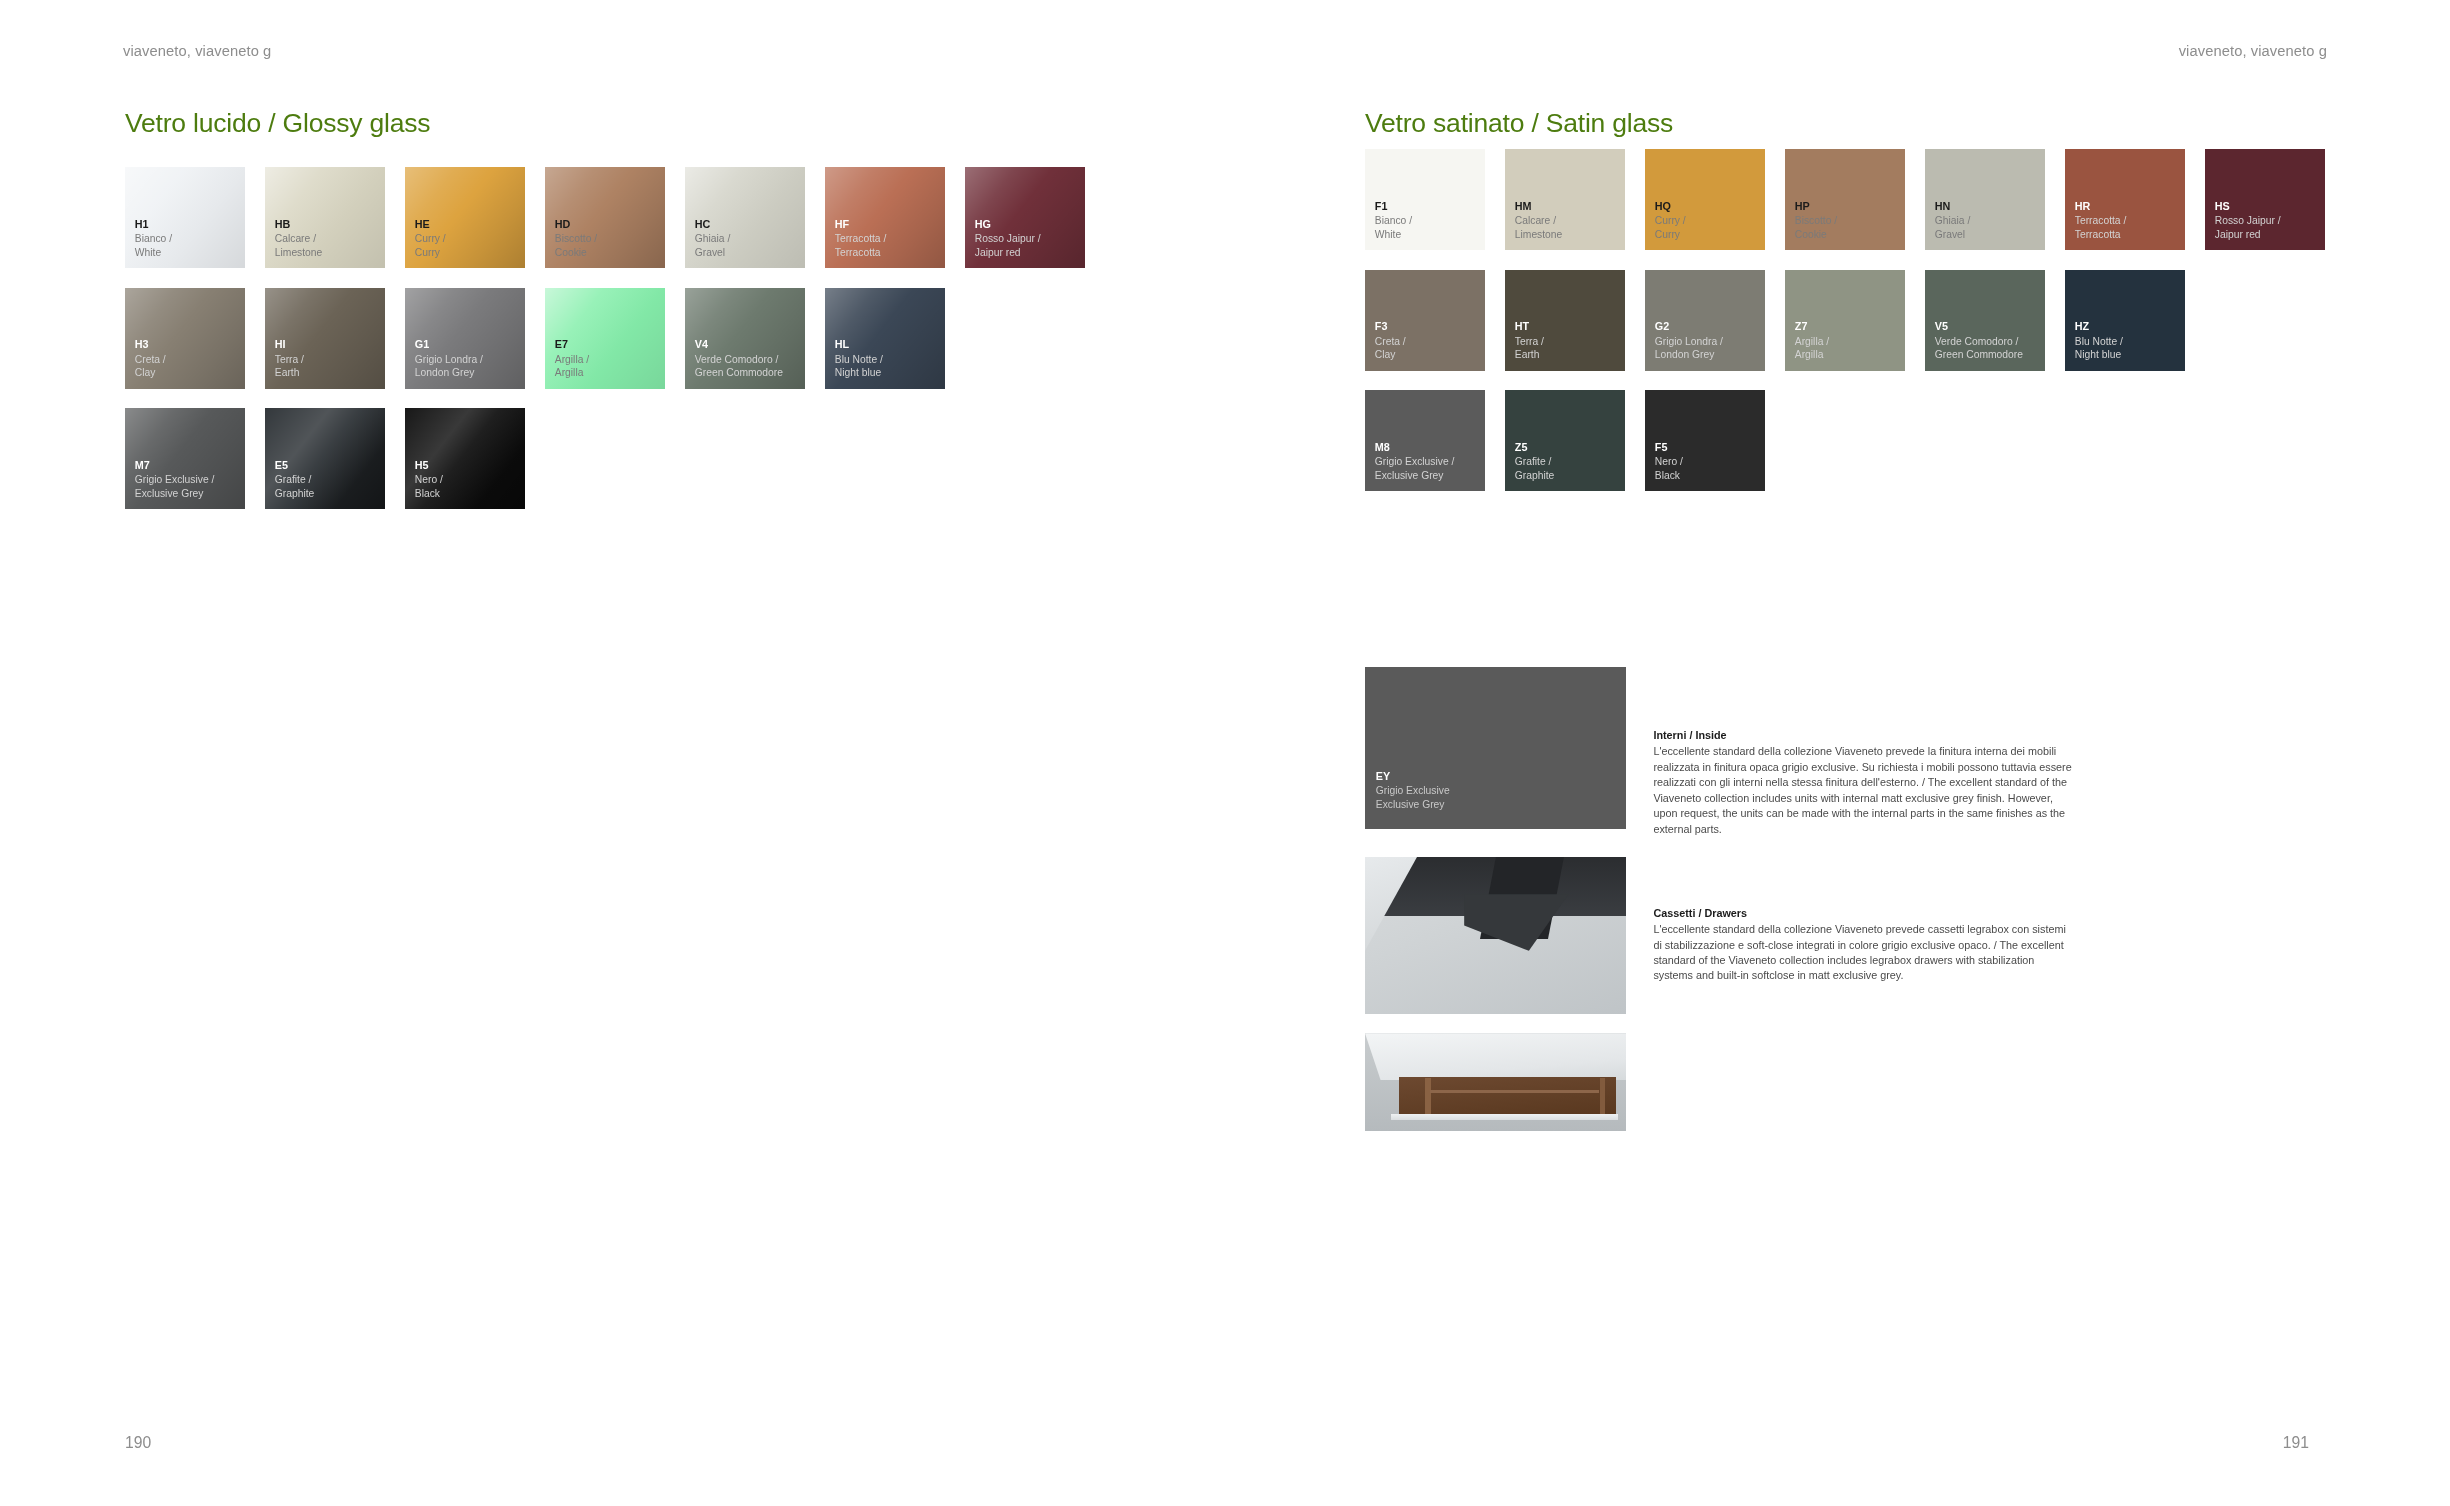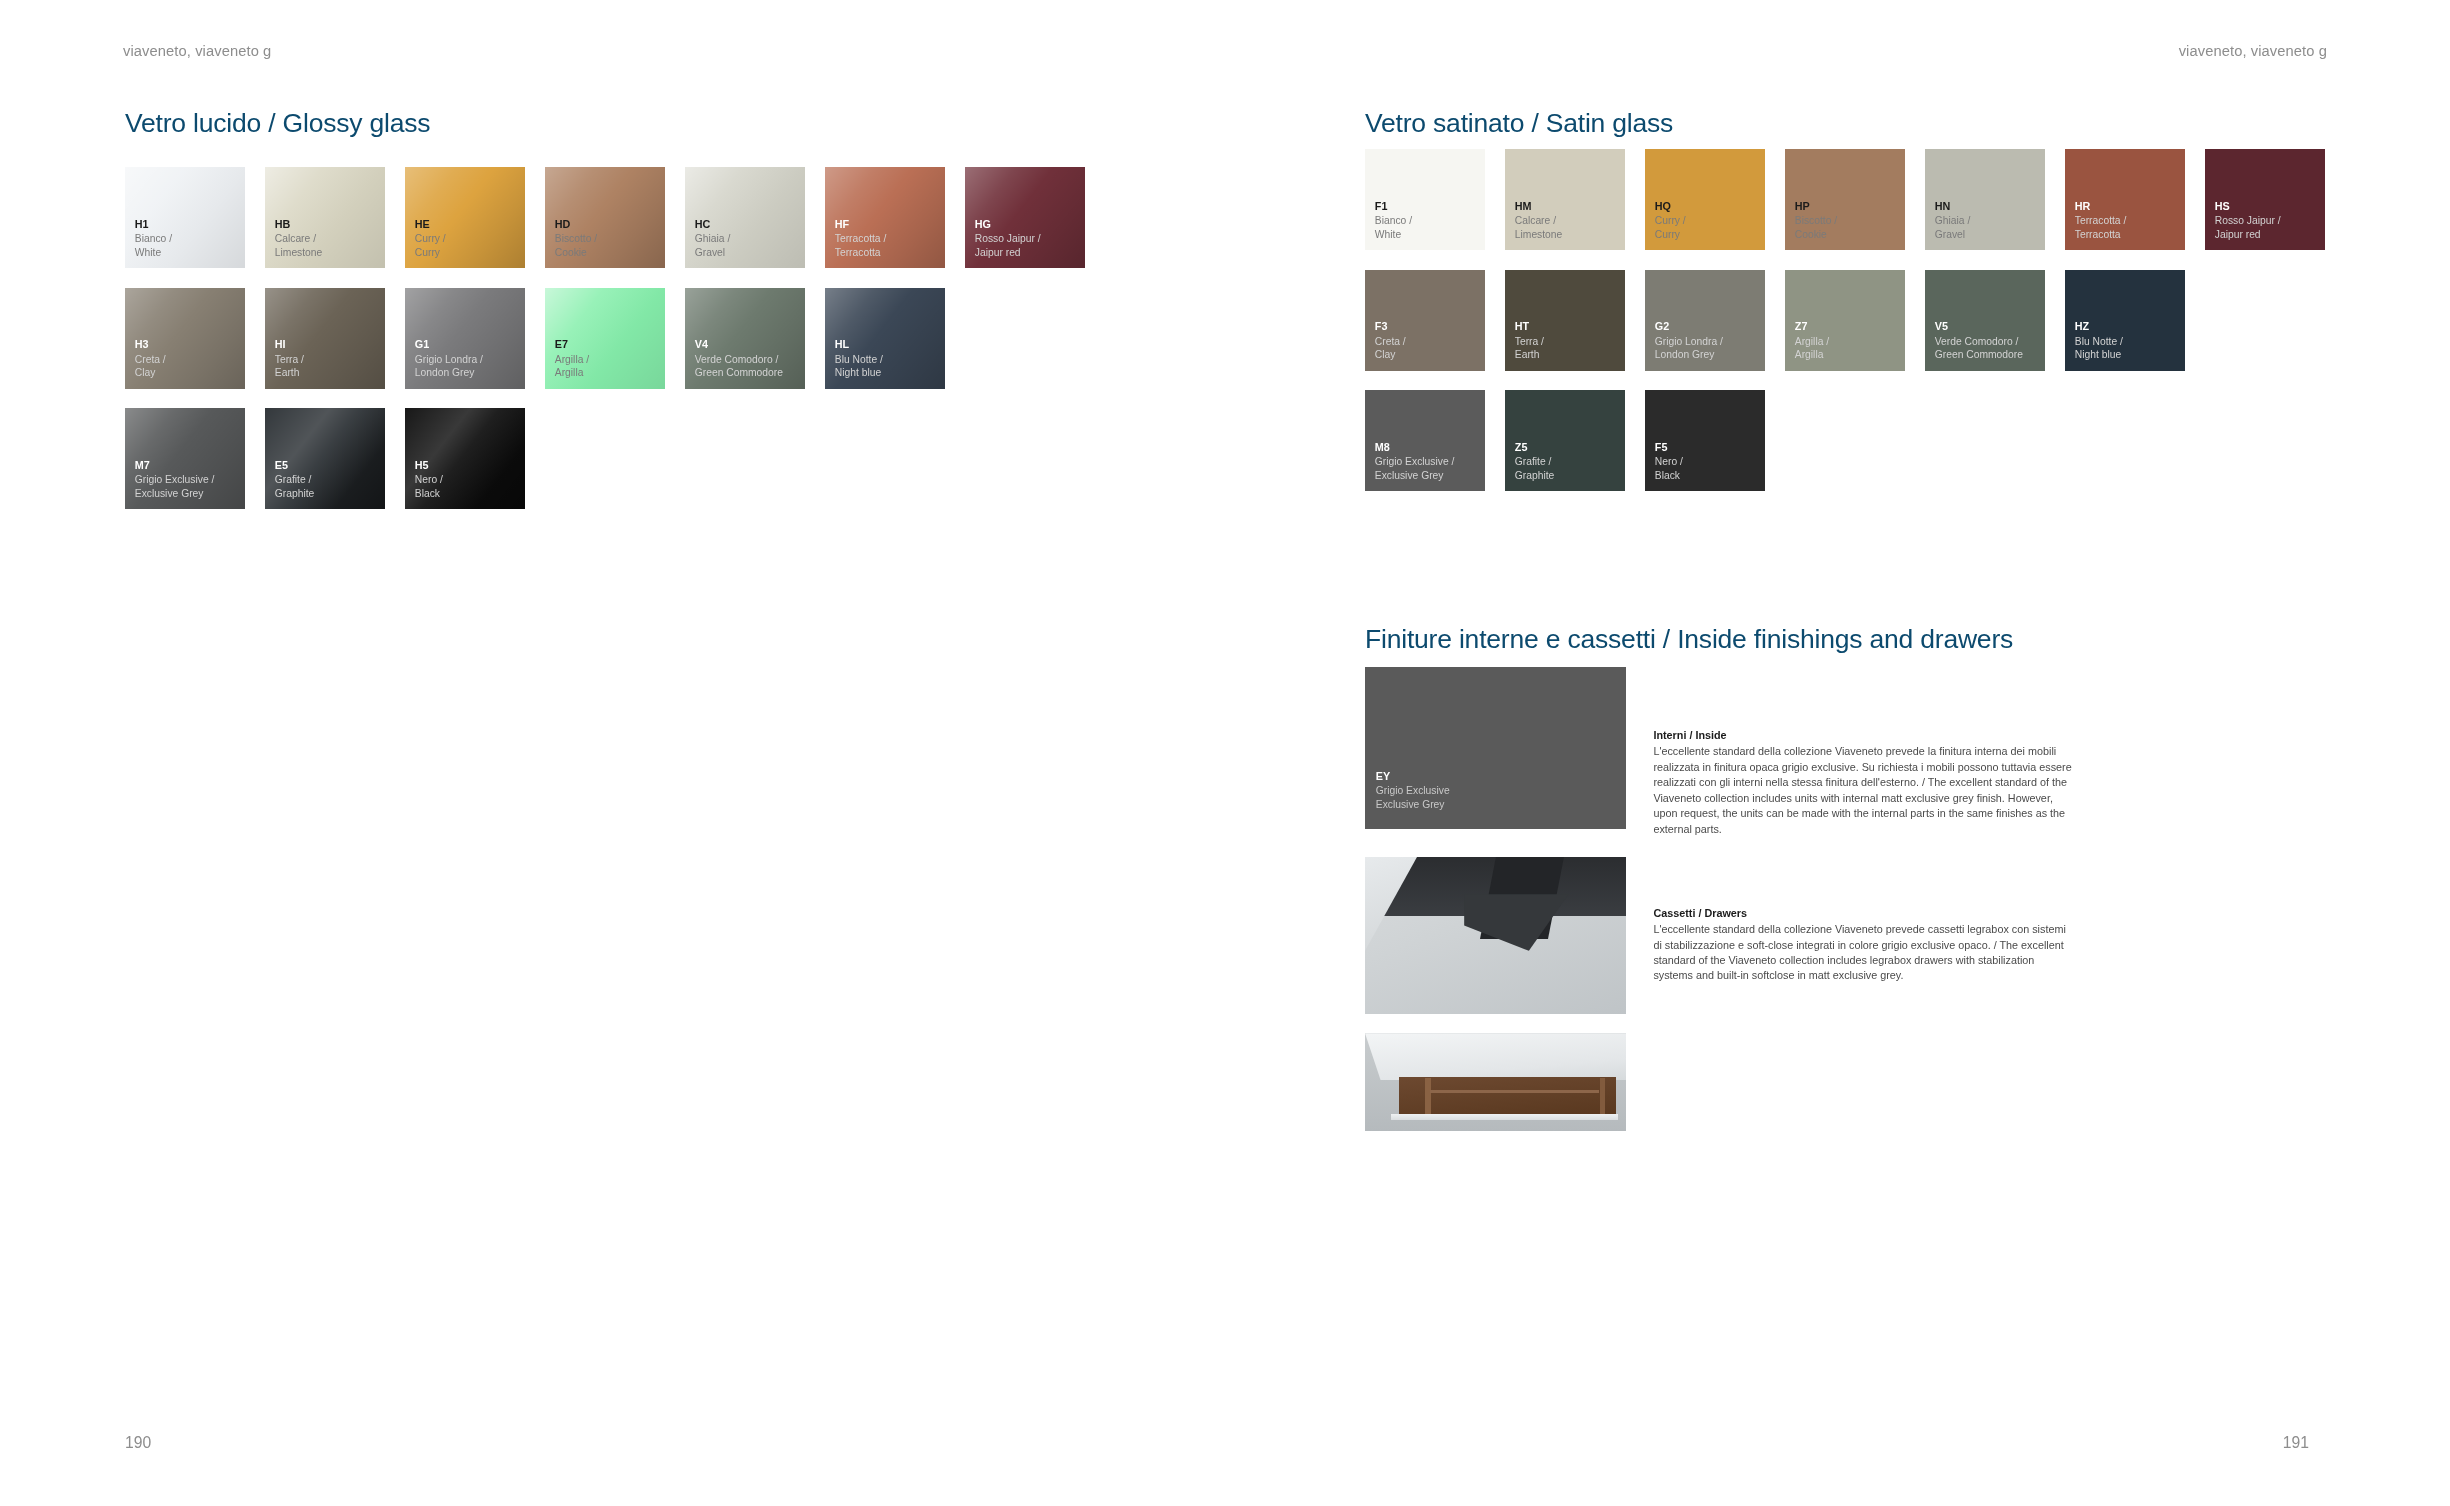--- a/index.html
+++ b/index.html
@@ -37,21 +37,21 @@
     color: #8d8d8d;
   }
   .folio.left  { left: 125px; text-align: center; }
   .folio.right { right: 141px; }
 
   
   .section-title {
     position: absolute;
     font-size: 26.5px;
     font-weight: 400;
-    color: #0c4a6e;
+    color: #4d7c0f;
     letter-spacing: -0.2px;
     white-space: nowrap;
   }
 
   
   .swatch-grid { position: absolute; }
   .swatch-row {
     display: flex;
     gap: 20px;
     margin-bottom: 19.6px;
@@ -473,21 +473,20 @@
           <div class="swatch dark" style="background: rgb(43, 43, 43);">
             <div class="sw-labels">
               <span class="sw-code">F5</span>
               <span class="sw-name">Nero /</span>
               <span class="sw-name">Black</span>
             </div>
           </div>
         </div>
       </div>
 
-    <div class="section-title" style="left:125px; top:624px;">Finiture interne e cassetti / Inside finishings and drawers</div>
 
     <div class="inside-block" style="left:125px; top:667px;">
 
       <div class="ib-row">
         <div class="ib-visual ey-swatch" id="ey-swatch" style="background: rgb(90, 90, 90);">
           <div class="ey-labels">
             <span class="sw-code">EY</span>
             <span class="sw-name">Grigio Exclusive</span>
             <span class="sw-name">Exclusive Grey</span>
           </div>

